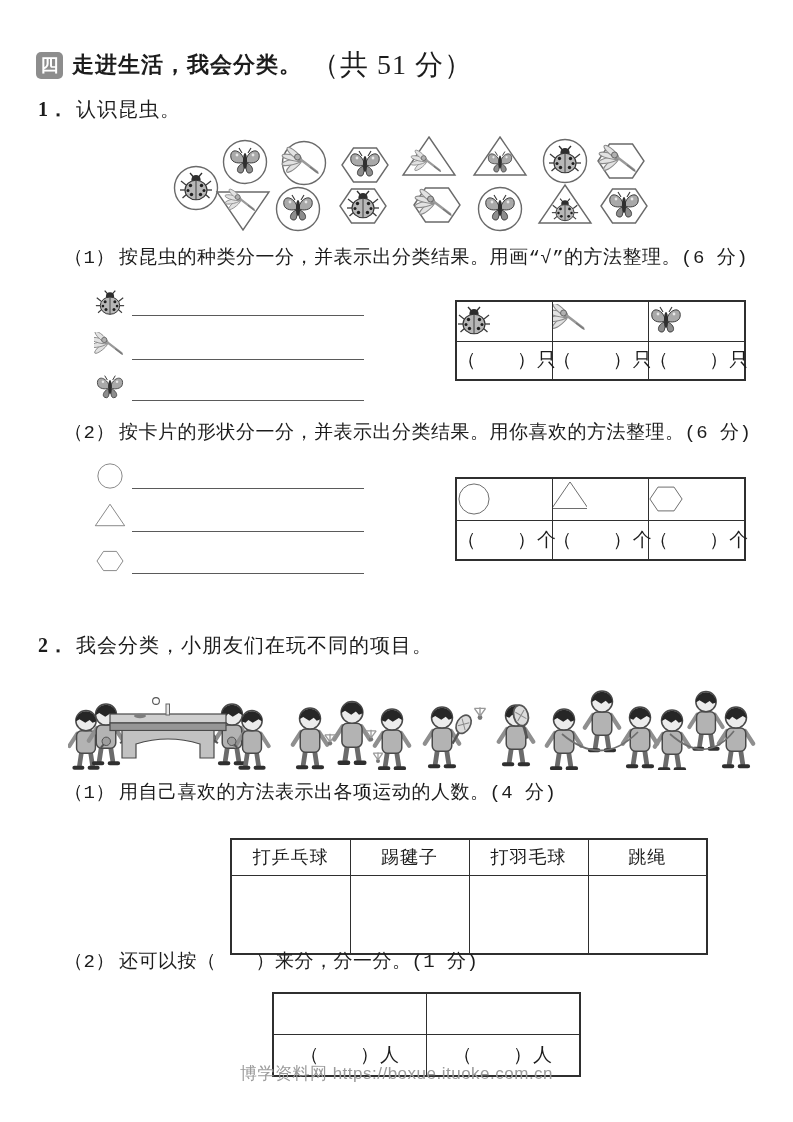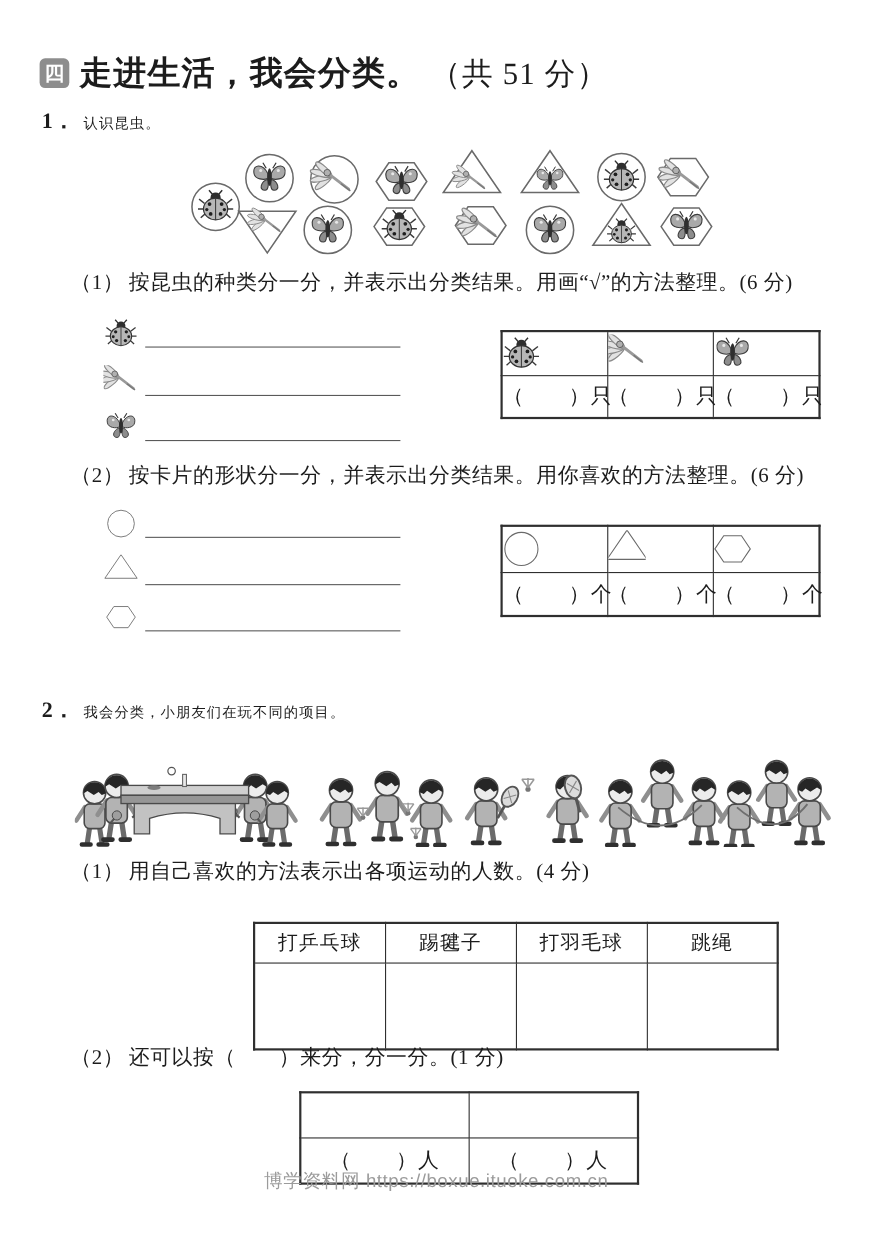--- a/index.html
+++ b/index.html
@@ -4,26 +4,26 @@
 <style>
   html,body{margin:0;padding:0;background:#ffffff;}
   .page{position:relative;width:793px;height:1122px;background:#fff;overflow:hidden;
         font-family:"Liberation Serif",serif;color:#1c1c1c;}
   .abs{position:absolute;}
   
   .header{left:36px;top:46px;display:flex;align-items:center;gap:9px;}
   .sec-box{width:27px;height:27px;background:#8d8d8d;color:#fff;border-radius:5px;
            display:flex;align-items:center;justify-content:center;
            font-family:"Liberation Sans",sans-serif;font-weight:bold;font-size:18px;}
-  .sec-title{font-size:30px;font-weight:bold;font-family:Liberation Mono, monospace;letter-spacing:1px;}
+  .sec-title{font-size:22px;font-weight:bold;font-family:Liberation Mono, monospace;letter-spacing:1px;}
   .sec-points{font-size:28px;font-weight:500;letter-spacing:1px;}
   
   .qnum{font-weight:bold;font-size:20px;}
-  .qtitle{font-size:13px;letter-spacing:1px;}
-  .ptext{font-size:19px;letter-spacing:0.5px;white-space:nowrap;}
+  .qtitle{font-size:20px;letter-spacing:1px;}
+  .ptext{font-size:19px;letter-spacing:0.5px;white-space:nowrap;font-family:Liberation Mono, monospace;}
   .plabel{margin-right:4px;}
   
   .ins-row{display:flex;align-items:flex-end;gap:6px;height:32px;}
   .uline{width:232px;height:0;border-bottom:1.6px solid #5a5a5a;margin-bottom:2px;}
   .row-ico{width:32px;height:30px;flex:0 0 auto;}
   
   table{border-collapse:collapse;table-layout:fixed;background:#fff;}
   .wtable{border:2px solid #2f2f2f;}
   .wtable td{border:1.4px solid #2f2f2f;text-align:center;vertical-align:middle;padding:0;}
   .cell-ico{width:34px;height:34px;vertical-align:middle;}

